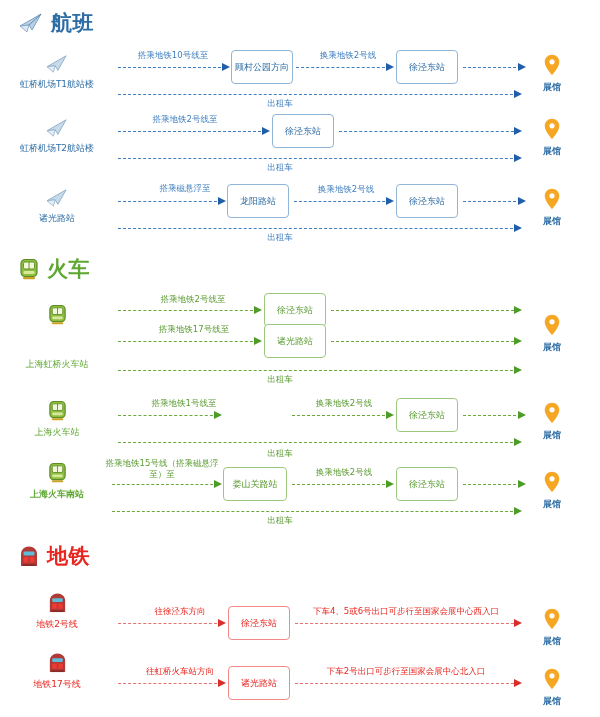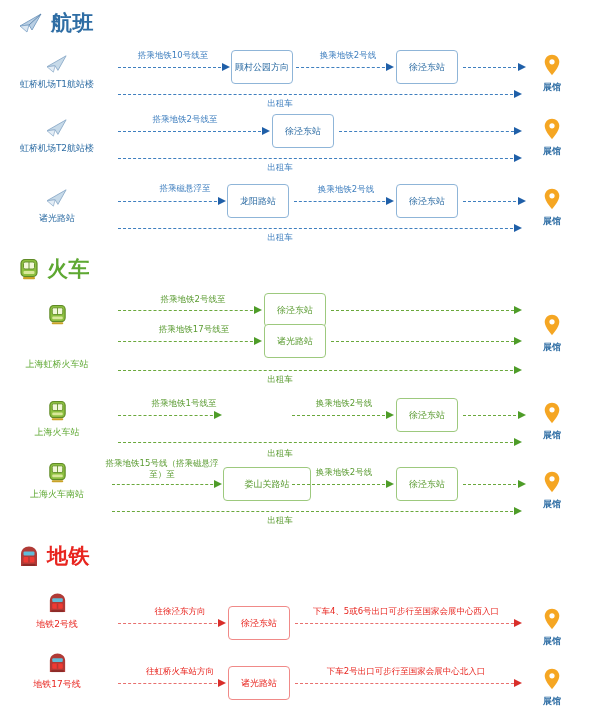--- a/index.html
+++ b/index.html
@@ -283,37 +283,37 @@
         <svg width="16" height="22" viewBox="0 0 16 22">
           <path d="M8 0.8 C3.9 0.8 0.7 4 0.7 8.1 C0.7 13.2 8 21.2 8 21.2 C8 21.2 15.3 13.2 15.3 8.1 C15.3 4 12.1 0.8 8 0.8 Z" fill="#f5a623"></path>
           <circle cx="8" cy="7.8" r="2.6" fill="#ffffff"></circle>
         </svg>
       </span>
       <div class="d-label">展馆</div>
     </div>
   </div>
 
   <div class="row train" style="top:458px; height:72px;">
-    <div class="origin" style="left:2px; top:4px;">
+    <div class="origin" style="left:2px; top:4px;font-weight:bold;">
       <span class="ico" style="display:inline-block">
         <svg width="21" height="22" viewBox="0 0 22 23">
           <rect x="3" y="1.5" width="16" height="17" rx="4" fill="#8cbf3f" stroke="#5f8a26" stroke-width="1.2"></rect>
           <rect x="5.5" y="4" width="11" height="7" rx="1.5" fill="#f2f7d9" stroke="#5f8a26" stroke-width="0.9"></rect>
           <line x1="11" y1="4" x2="11" y2="11" stroke="#5f8a26" stroke-width="0.9"></line>
           <rect x="5.5" y="13" width="11" height="3" rx="1" fill="#d9e89a"></rect>
           <rect x="5" y="19" width="12" height="2.2" rx="1" fill="#c9a227"></rect>
         </svg>
       </span>
       <div class="o-label">上海火车南站</div>
     </div>
 
     <div class="cap wrap" style="left:104px; top:0px; width:116px;">搭乘地铁15号线（搭乘磁悬浮至）至</div>
     <div class="lane" style="left:112px; top:26px; width:106px;"></div>
     <div class="arrow" style="left:214px; top:22px;"></div>
-    <div class="box" style="left:223px; top:9px; width:88px;">娄山关路站</div>
+    <div class="box" style="left:223px; top:9px; width:64px;">娄山关路站</div>
 
     <div class="cap" style="left:296px; top:9px; width:96px;">换乘地铁2号线</div>
     <div class="lane" style="left:292px; top:26px; width:98px;"></div>
     <div class="arrow" style="left:386px; top:22px;"></div>
     <div class="box" style="left:396px; top:9px; width:62px;">徐泾东站</div>
 
     <div class="lane" style="left:463px; top:26px; width:58px;"></div>
     <div class="arrow" style="left:518px; top:22px;"></div>
 
     <div class="lane" style="left:112px; top:53px; width:406px;"></div>

